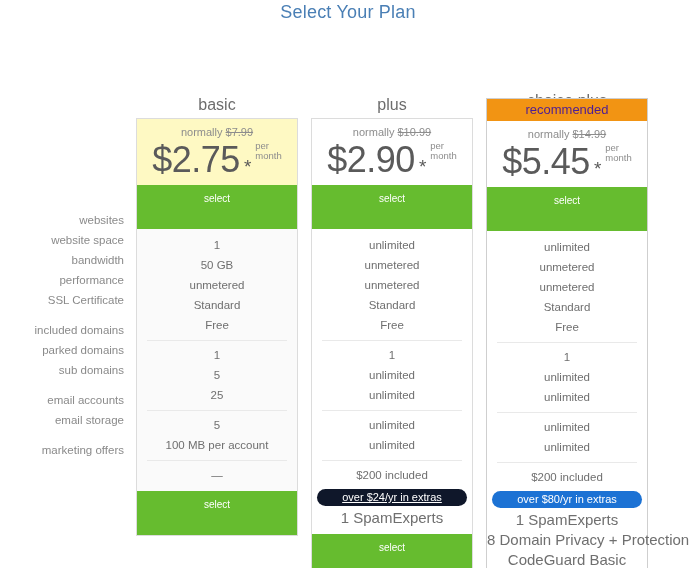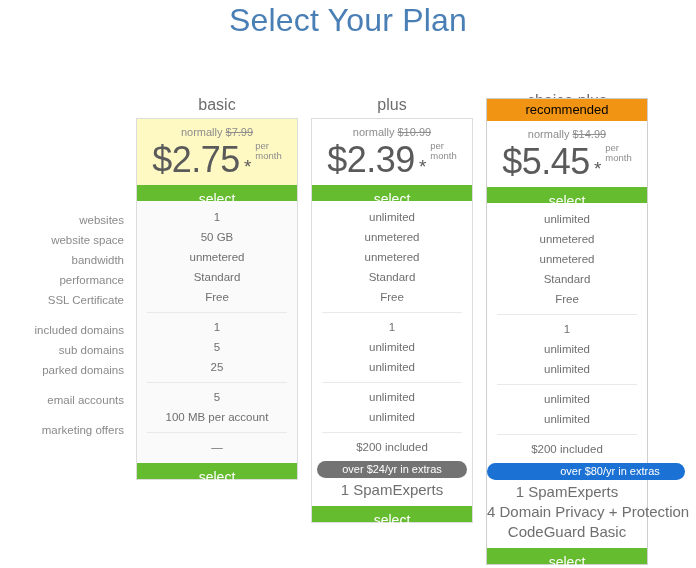--- a/index.html
+++ b/index.html
@@ -16,21 +16,21 @@
     overflow: hidden;
   }
 
   
   .page-title {
     position: absolute;
     top: 2px;
     left: 0;
     width: 696px;
     text-align: center;
-    font-size: 32px;
+    font-size: 18px;
     font-weight: 400;
     color: #4a7fb5;
     letter-spacing: 0.2px;
   }
 
   
   .labels {
     position: absolute;
     left: 0;
     top: 210px;
@@ -61,21 +61,21 @@
     border: 1px solid #dcdcdc;
     background: #ffffff;
   }
   .card.featured { border-color: #cfcfcf; }
 
   .reco {
     height: 22px;
     line-height: 22px;
     text-align: center;
     background: #f29413;
-    color: #000000;
+    color: #4c1d95;
     font-size: 13px;
   }
 
   .price-box {
     background: #fef9c3;
     padding-top: 6px;
     padding-bottom: 7px;
     text-align: center;
   }
   .price-box.white { background: #ffffff; }
@@ -110,26 +110,26 @@
   .permonth {
     font-size: 9.5px;
     color: #8d8d8d;
     line-height: 10px;
     text-align: left;
     margin-left: 4px;
     margin-bottom: 17px;
   }
 
   .select-btn {
-    height: 16px;
+    height: 44px;
     line-height: 28px;
     text-align: center;
     background: #66bc2f;
     color: #ffffff;
-    font-size: 14px;
+    font-size: 10px;
     cursor: pointer;
   }
 
   .values {
     background: #fafafa;
     padding-top: 6px;
     padding-bottom: 6px;
   }
   .values.white { background: #ffffff; }
   .vrow {
@@ -156,22 +156,22 @@
   .pill {
     margin: 4px auto 2px auto;
     height: 17px;
     line-height: 17px;
     border-radius: 9px;
     text-align: center;
     color: #ffffff;
     font-size: 11px;
     width: 150px;
   }
-  .pill.gray { background: #737373; }
-  .pill.blue { background: #1c72d4; padding-left: 48px; }
+  .pill.gray { background: #0f172a; text-decoration: underline; }
+  .pill.blue { background: #1c72d4; }
 
   .extra {
     height: 20px;
     line-height: 20px;
     text-align: center;
     font-size: 15px;
     color: #6f6f6f;
     white-space: nowrap;
   }
 </style>
@@ -181,24 +181,25 @@
 <div class="page-title">Select Your Plan</div>
 
 <div class="labels">
   <div class="lrow">websites</div>
   <div class="lrow">website space</div>
   <div class="lrow">bandwidth</div>
   <div class="lrow">performance</div>
   <div class="lrow">SSL Certificate</div>
   <div class="lgap"></div>
   <div class="lrow">included domains</div>
+  <div class="lrow">parked domains</div>
   <div class="lrow">sub domains</div>
-  <div class="lrow">parked domains</div>
   <div class="lgap"></div>
   <div class="lrow">email accounts</div>
+  <div class="lrow">email storage</div>
   <div class="lgap"></div>
   <div class="lrow">marketing offers</div>
 </div>
 
 <div class="col-head" style="left:136px; top:96px; width:162px;">basic</div>
 <div class="card" style="left:136px; top:118px; width:162px;">
   <div class="price-box">
     <div class="normally">
       <span>normally</span>
       <span class="strike">$7.99</span>
@@ -233,21 +234,21 @@
 </div>
 
 <div class="col-head" style="left:311px; top:96px; width:162px;">plus</div>
 <div class="card" style="left:311px; top:118px; width:162px;">
   <div class="price-box white">
     <div class="normally">
       <span>normally</span>
       <span class="strike">$10.99</span>
     </div>
     <div class="price-line">
-      <span class="price-amount">$2.39</span>
+      <span class="price-amount">$2.90</span>
       <span class="price-star">*</span>
       <span class="permonth">
         <div>per</div>
         <div>month</div>
       </span>
     </div>
   </div>
   <div class="select-btn">select</div>
   <div class="values white">
     <div class="vrow">unlimited</div>
@@ -298,17 +299,17 @@
     <div class="vrow">1</div>
     <div class="vrow">unlimited</div>
     <div class="vrow">unlimited</div>
     <div class="vdiv"></div>
     <div class="vrow">unlimited</div>
     <div class="vrow">unlimited</div>
     <div class="vdiv"></div>
     <div class="vrow">$200 included</div>
     <div class="pill blue">over $80/yr in extras</div>
     <div class="extra">1 SpamExperts</div>
-    <div class="extra">4 Domain Privacy + Protection</div>
+    <div class="extra">8 Domain Privacy + Protection</div>
     <div class="extra">CodeGuard Basic</div>
   </div>
   <div class="select-btn">select</div>
 </div>
 
 </body></html>

